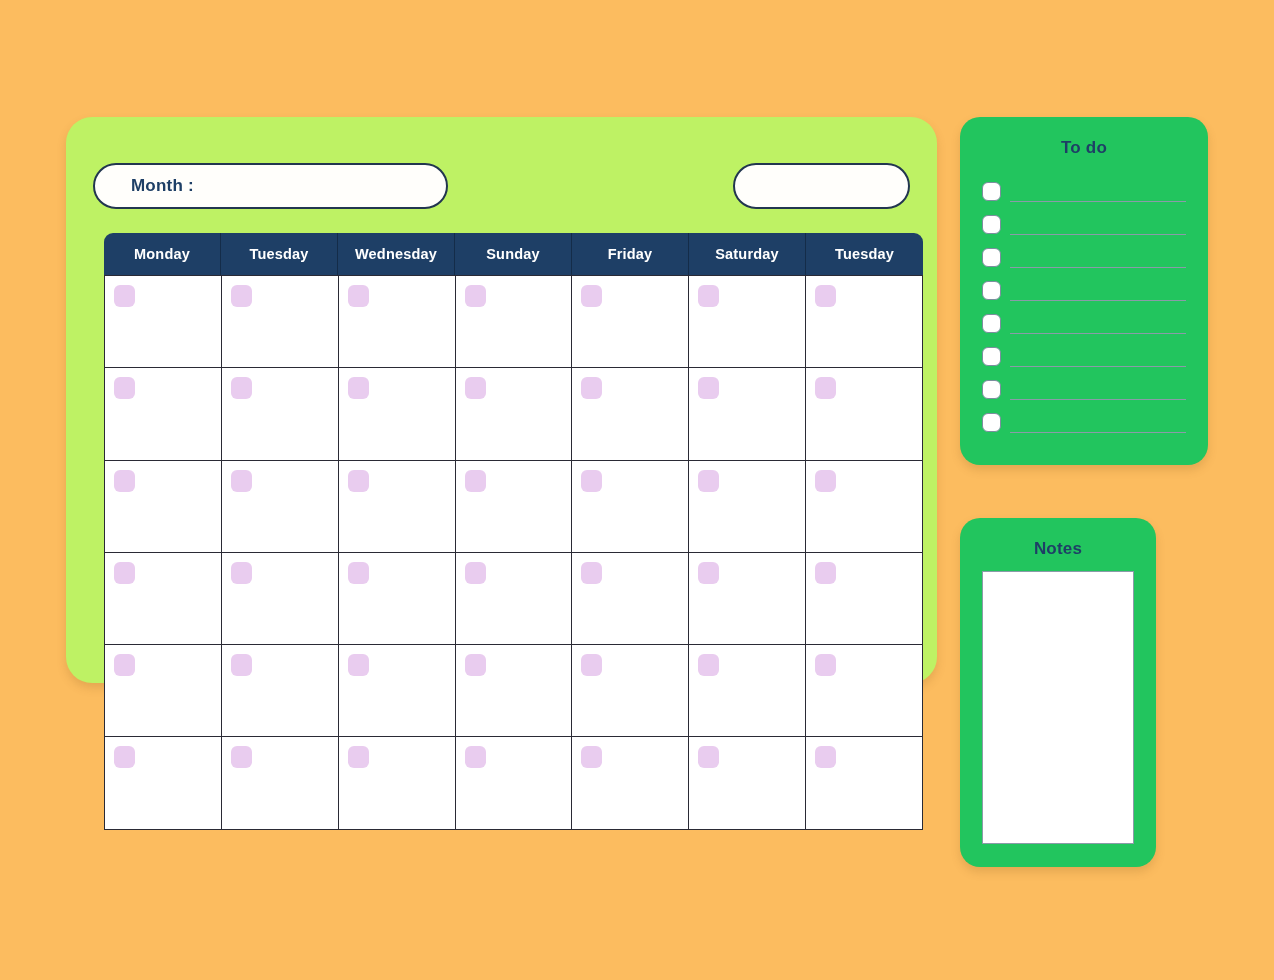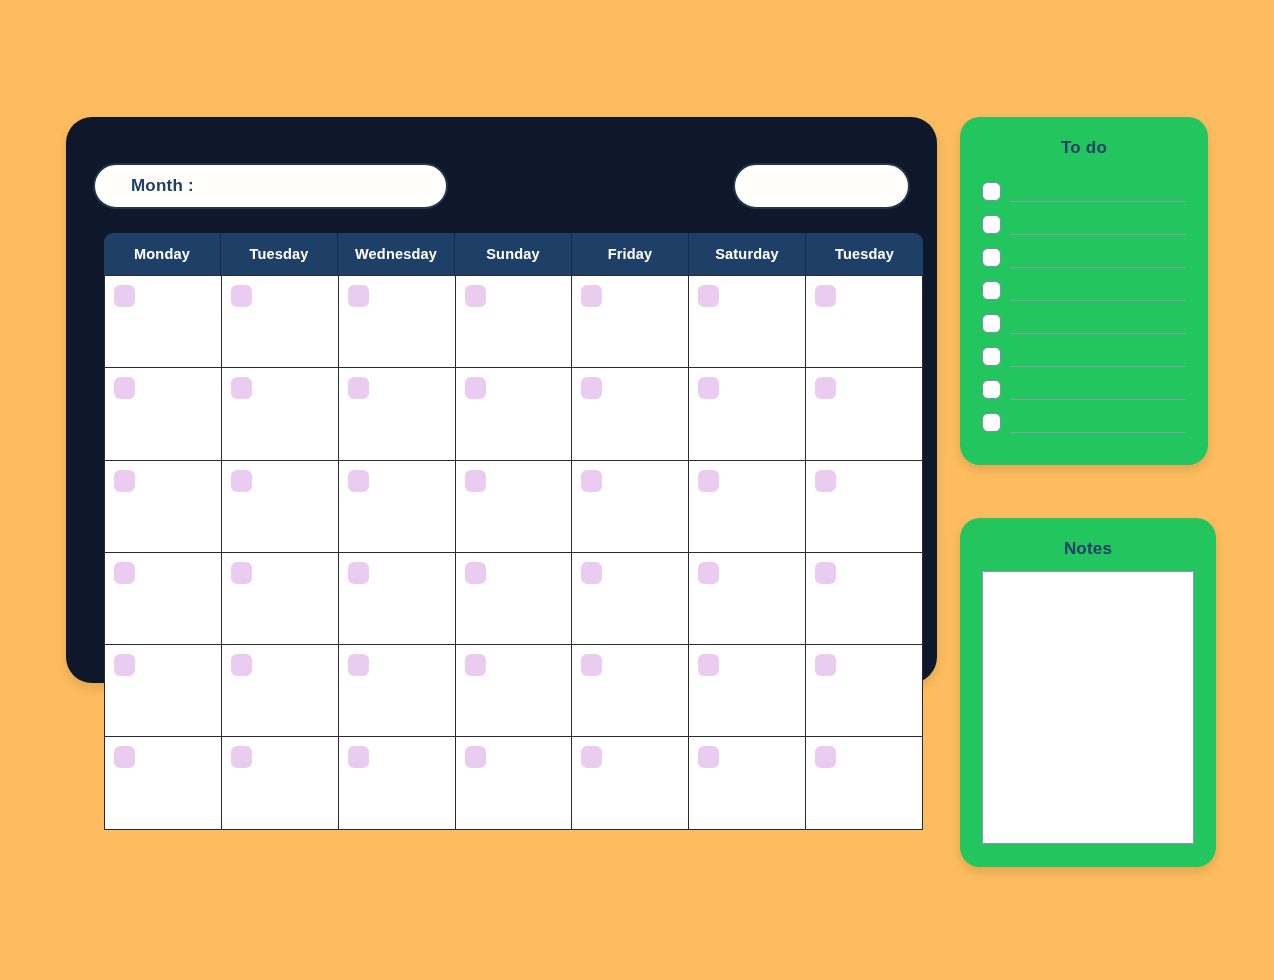--- a/index.html
+++ b/index.html
@@ -15,21 +15,21 @@
     position: relative;
   }
 
   
   .calendar-card {
     position: absolute;
     left: 66px;
     top: 117px;
     width: 871px;
     height: 566px;
-    background: #0f172a;
+    background: #bef264;
     border-radius: 26px;
     box-sizing: border-box;
     box-shadow: 0 5px 10px rgba(120, 80, 20, 0.18);
   }
 
   .calendar-topbar {
     position: absolute;
     left: 27px;
     top: 46px;
     width: 817px;
@@ -136,21 +136,21 @@
   }
   .todo-card {
     left: 960px;
     top: 117px;
     width: 248px;
     height: 348px;
   }
   .notes-card {
     left: 960px;
     top: 518px;
-    width: 256px;
+    width: 196px;
     height: 349px;
   }
 
   .card-title {
     text-align: center;
     color: #1e3f66;
     font-size: 17px;
     font-weight: bold;
     margin-top: 21px;
     letter-spacing: 0.2px;

